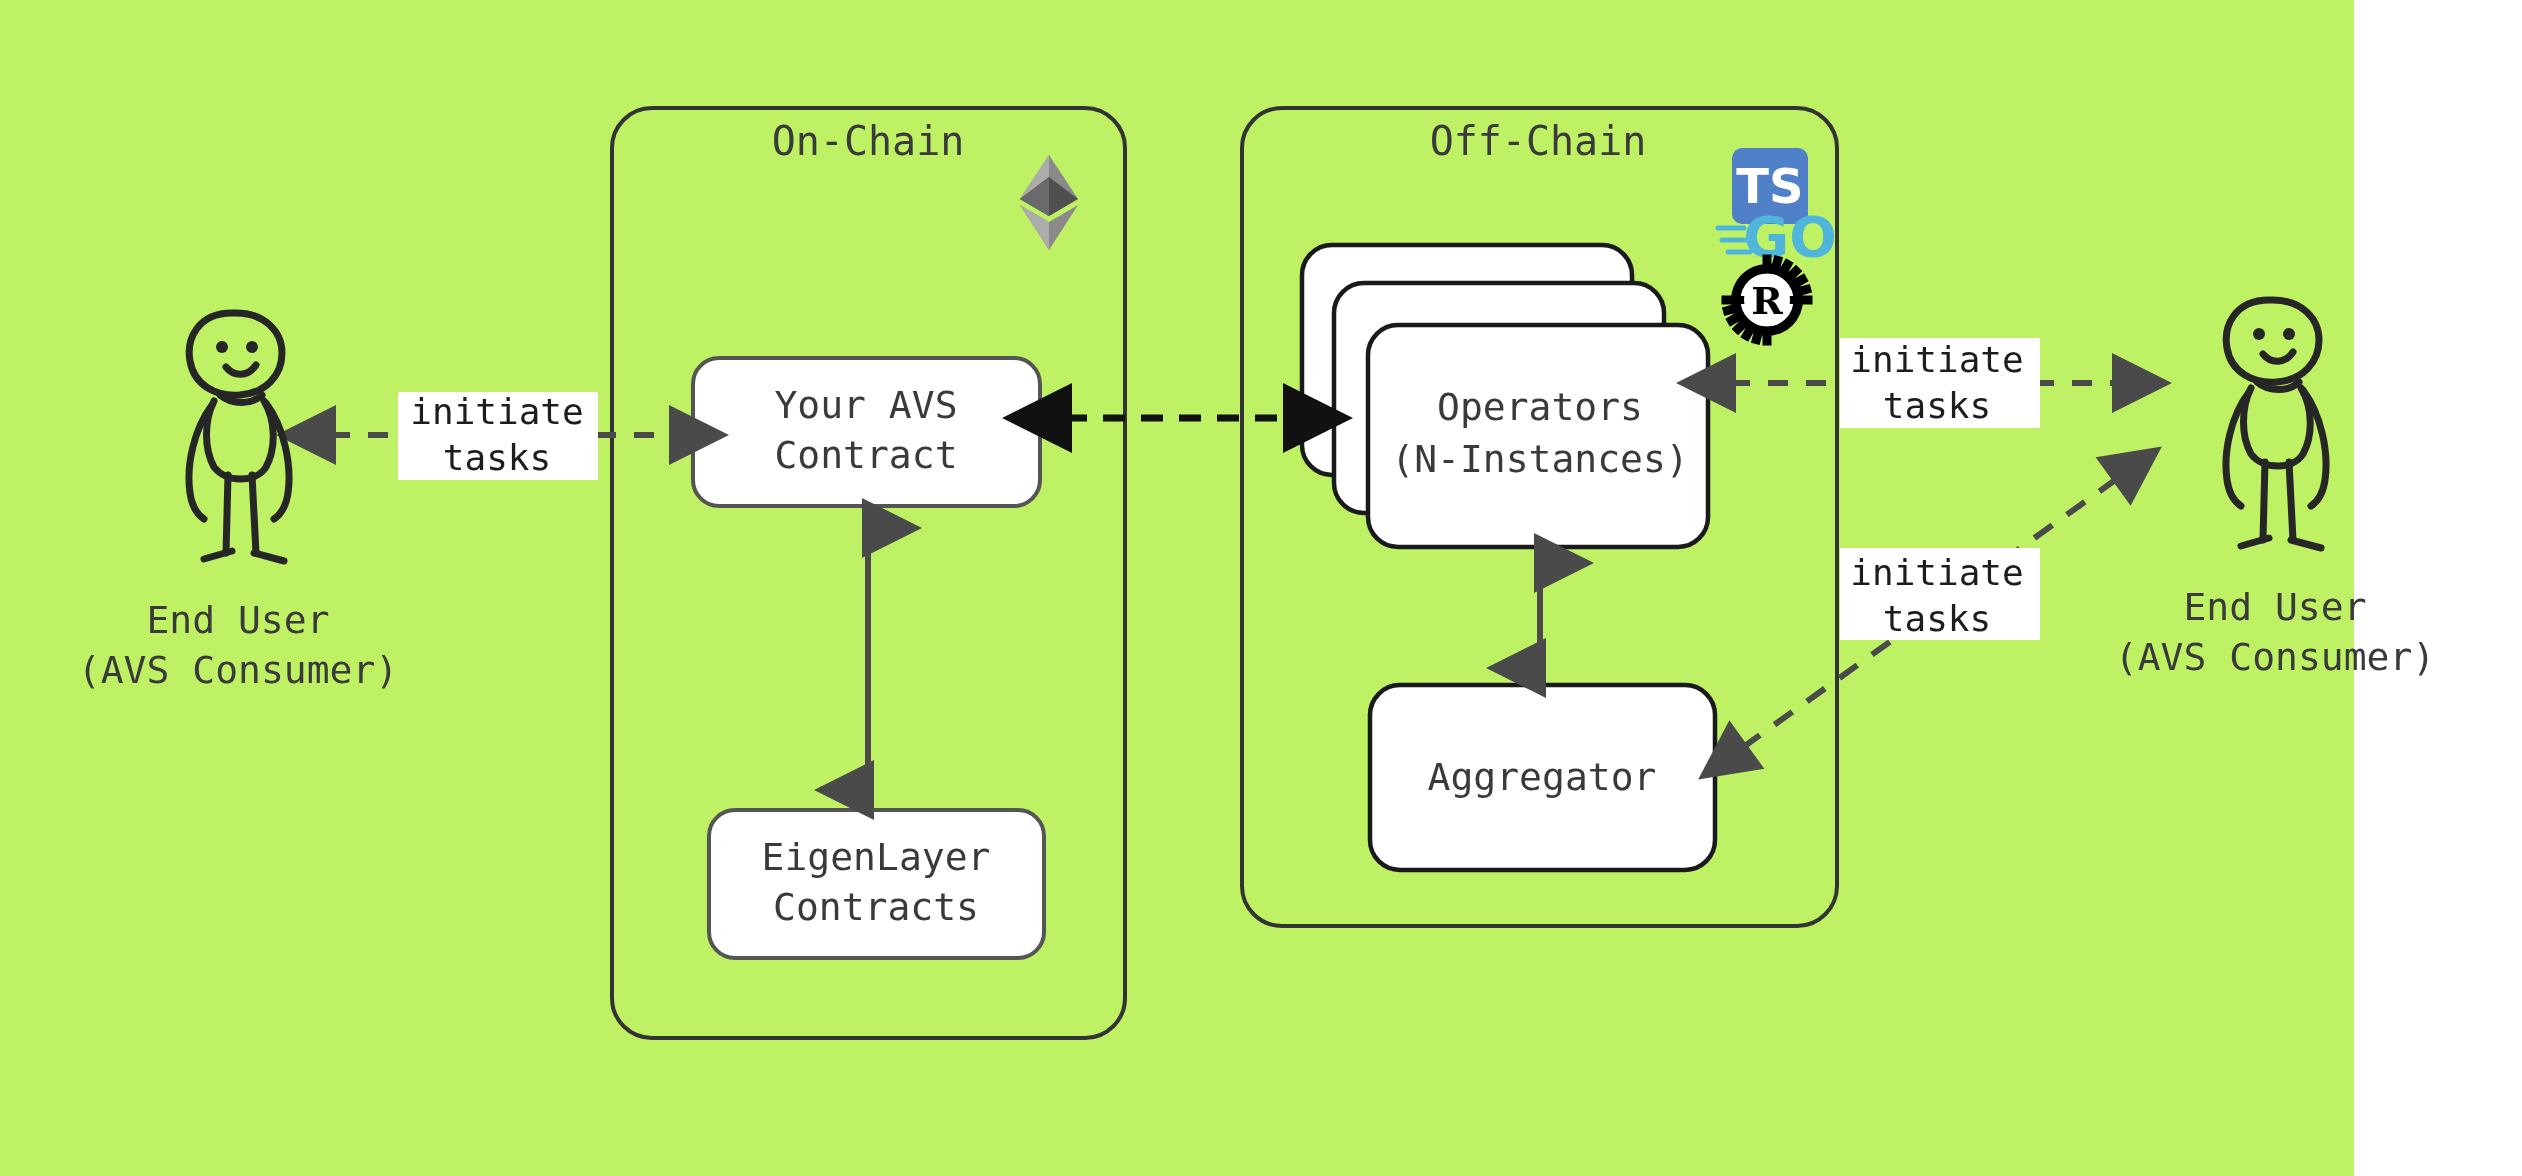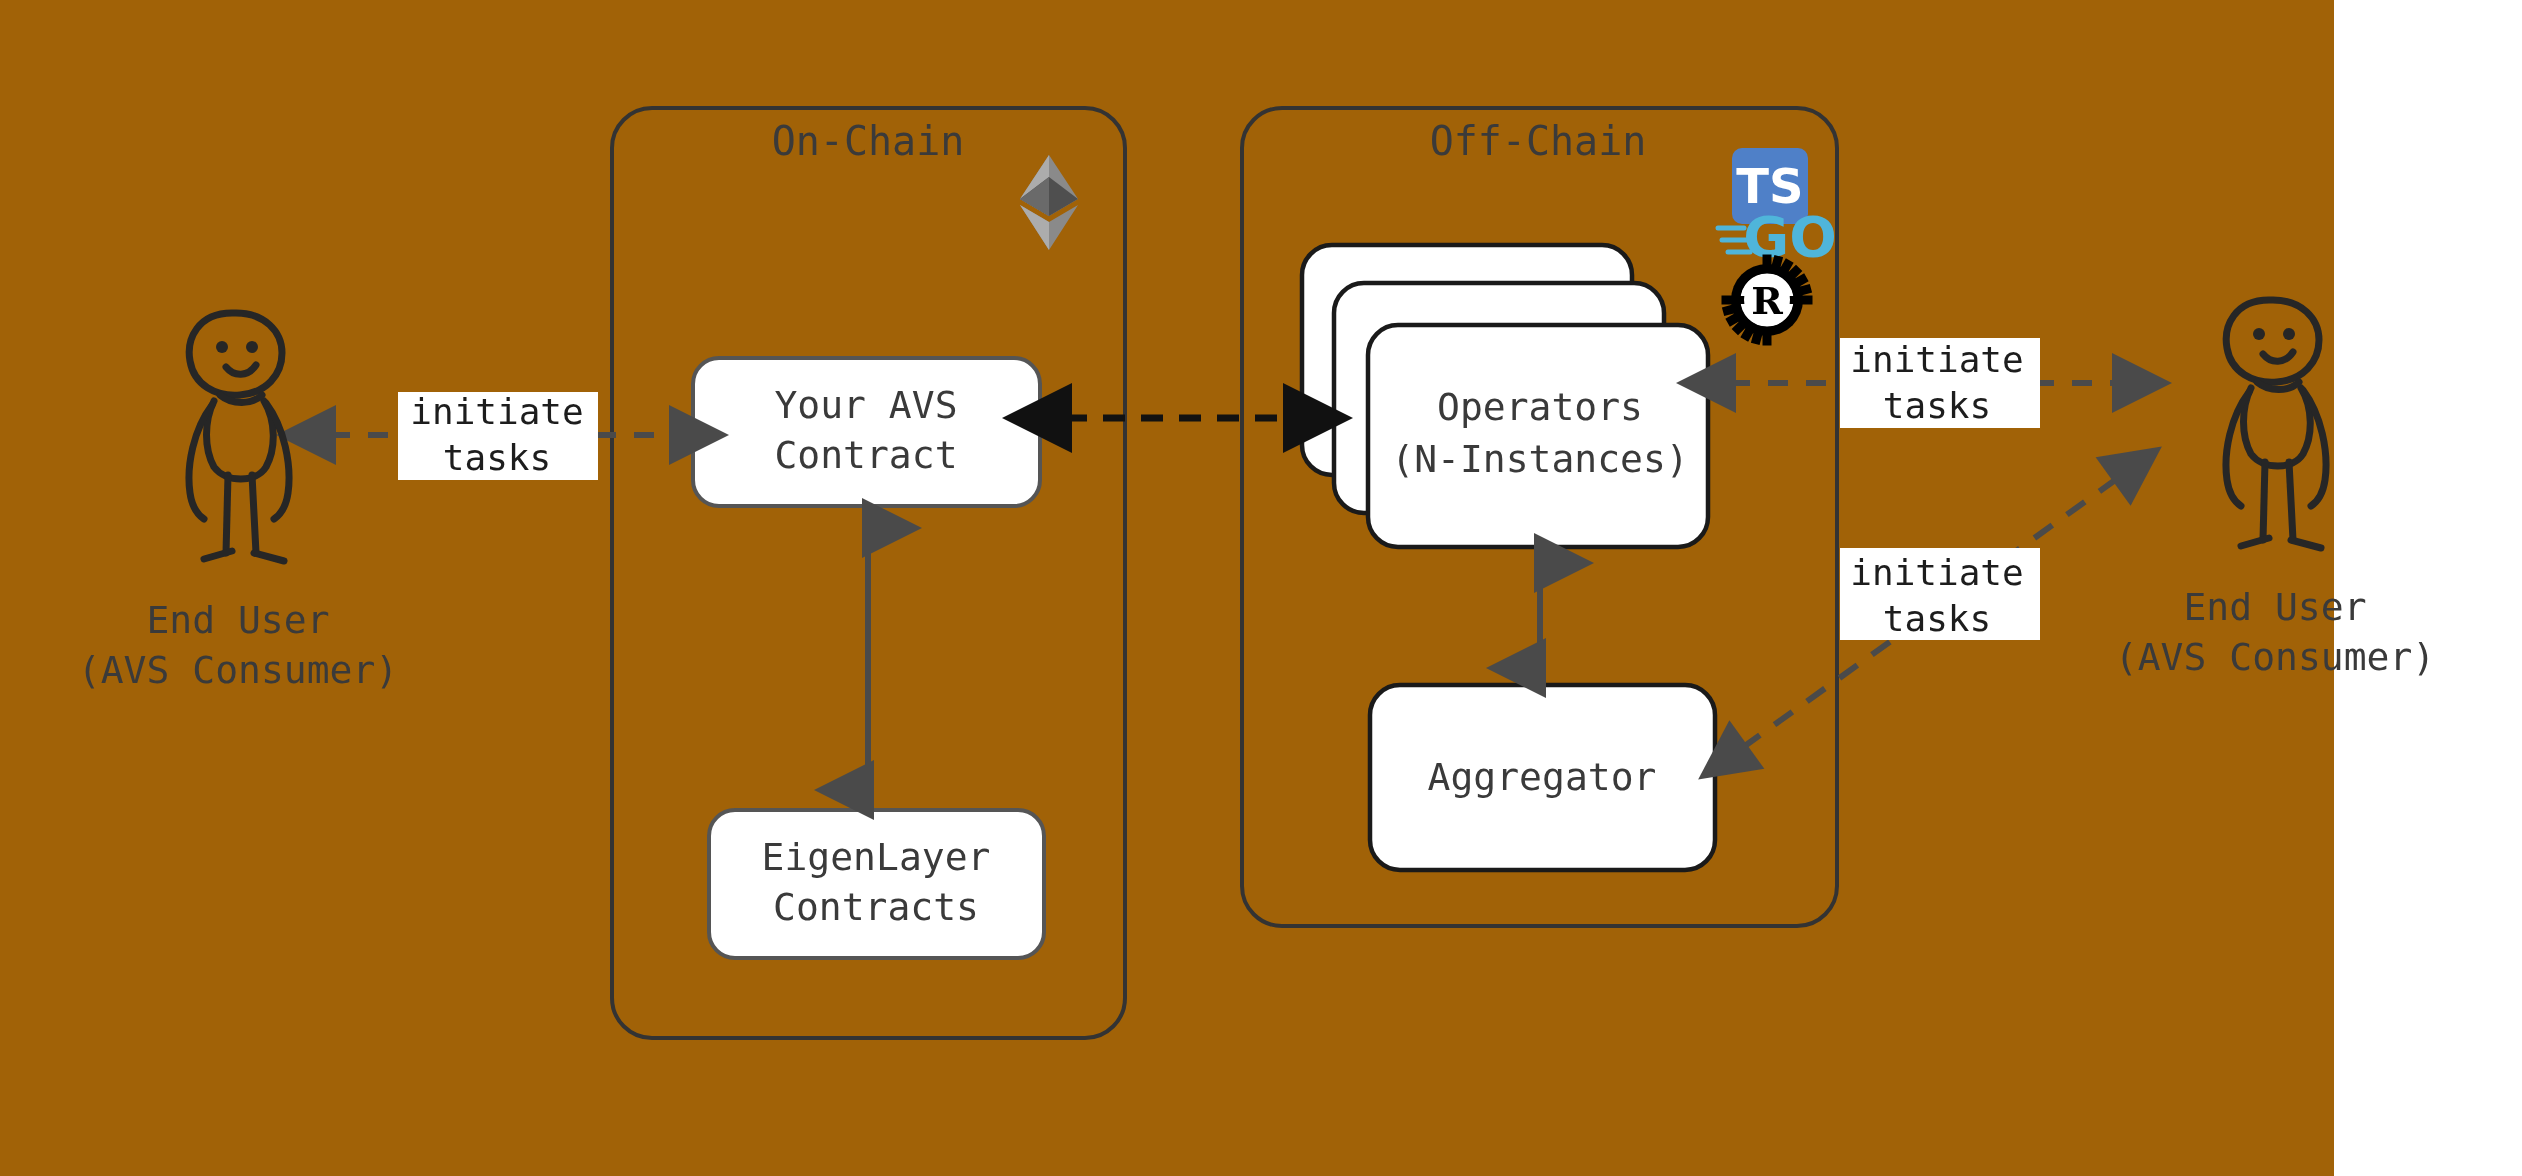--- a/index.html
+++ b/index.html
@@ -11,21 +11,22 @@
   body {
     width: 2522px;
     height: 1176px;
     overflow: hidden;
     font-family: "DejaVu Sans Mono", "Liberation Mono", monospace;
   }
   #stage {
     position: relative;
     width: 2334px;
     height: 1176px;
-    background: #a16207;
+    background: #bef264;
+    padding-left: 20px;
   }
   #diagram-svg {
     position: absolute;
     left: 0;
     top: 0;
     width: 2522px;
     height: 1176px;
   }
   .hand-text {
     font-family: "DejaVu Sans Mono", "Liberation Mono", monospace;

